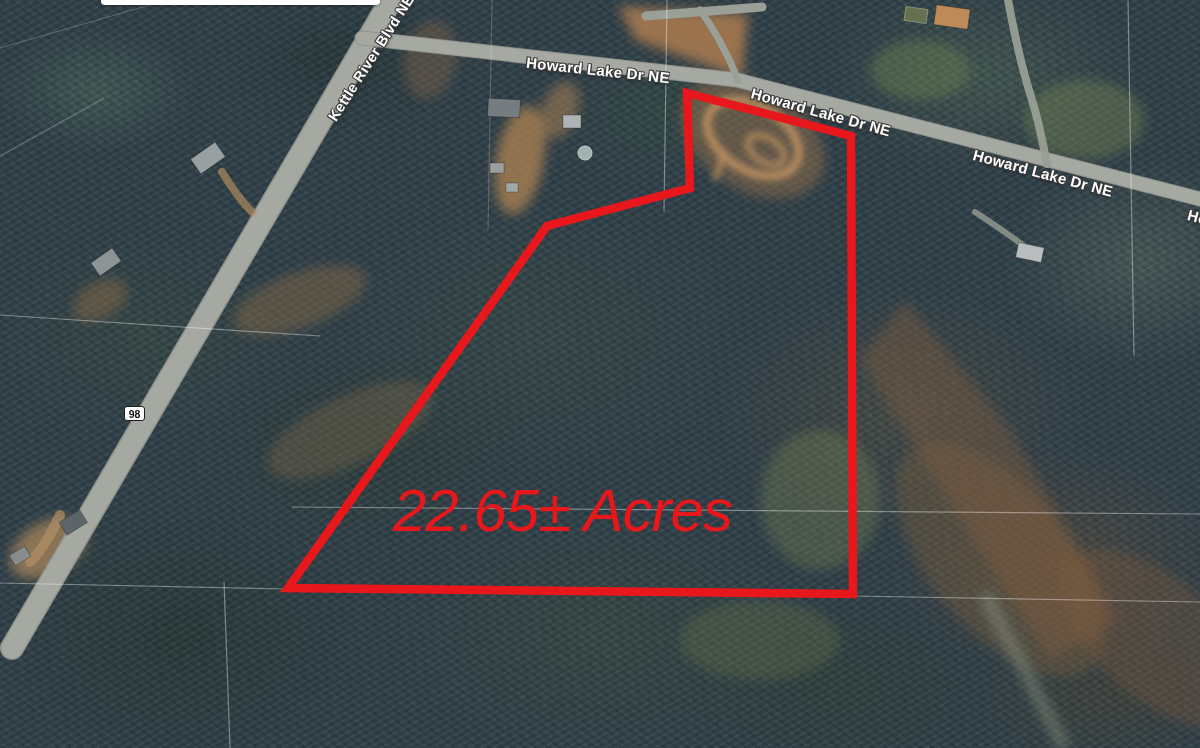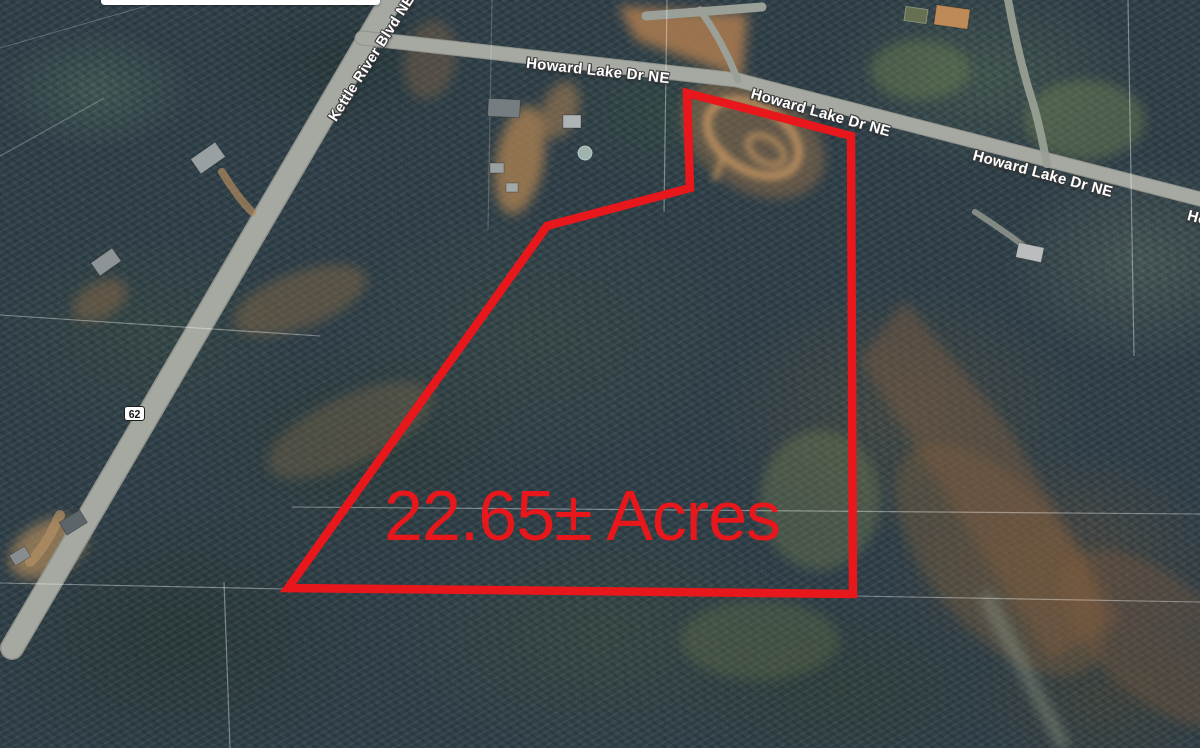--- a/index.html
+++ b/index.html
@@ -43,23 +43,23 @@
                  1px 1px 0 #3a3a3a,0 2px 3px rgba(0,0,0,.45);
   }
   .center-rot{transform-origin:center;}
   #route-shield{
     position:absolute;left:124px;top:406px;width:21px;height:15px;
     background:#fff;border:1.5px solid #1d1d1d;border-radius:3px;
     display:flex;align-items:center;justify-content:center;
     font-size:10.5px;font-weight:700;color:#111;box-sizing:border-box;
   }
   #acreage-label{
-    position:absolute;left:384px;top:481px;
-    font-size:70px;line-height:1;font-weight:400;letter-spacing:-1px;
-    color:#e8171b;white-space:nowrap;
+    position:absolute;left:393px;top:481px;
+    font-size:60px;line-height:1;font-weight:400;letter-spacing:-1px;
+    color:#e8171b;white-space:nowrap;font-style:italic;
   }
   #top-ui-bar{
     position:absolute;left:101px;top:-6px;width:279px;height:11px;
     background:#fff;border-radius:0 0 4px 4px;
     box-shadow:0 1px 3px rgba(0,0,0,.35);
   }
 </style>
 </head>
 <body>
 
@@ -172,19 +172,19 @@
   <div class="road-label center-rot" style="left:598px;top:70px;transform:translate(-50%,-50%) rotate(6.2deg);">Howard Lake Dr NE</div>
 
   <div class="road-label center-rot" style="left:821px;top:112px;transform:translate(-50%,-50%) rotate(15.5deg);">Howard Lake Dr NE</div>
 
   <div class="road-label center-rot" style="left:1043px;top:173px;transform:translate(-50%,-50%) rotate(15deg);">Howard Lake Dr NE</div>
 
   <div class="road-label" style="left:1188px;top:206px;transform-origin:left center;transform:rotate(15deg);">Howard Lake Dr NE</div>
 
   <div class="road-label center-rot" style="left:371px;top:58px;font-size:14.5px;transform:translate(-50%,-50%) rotate(-57.5deg);">Kettle River Blvd NE</div>
 
-  <div id="route-shield">62</div>
+  <div id="route-shield">98</div>
 
   <div id="acreage-label">22.65± Acres</div>
 
   <div id="top-ui-bar"></div>
 
 </div>
 
 </body></html>

